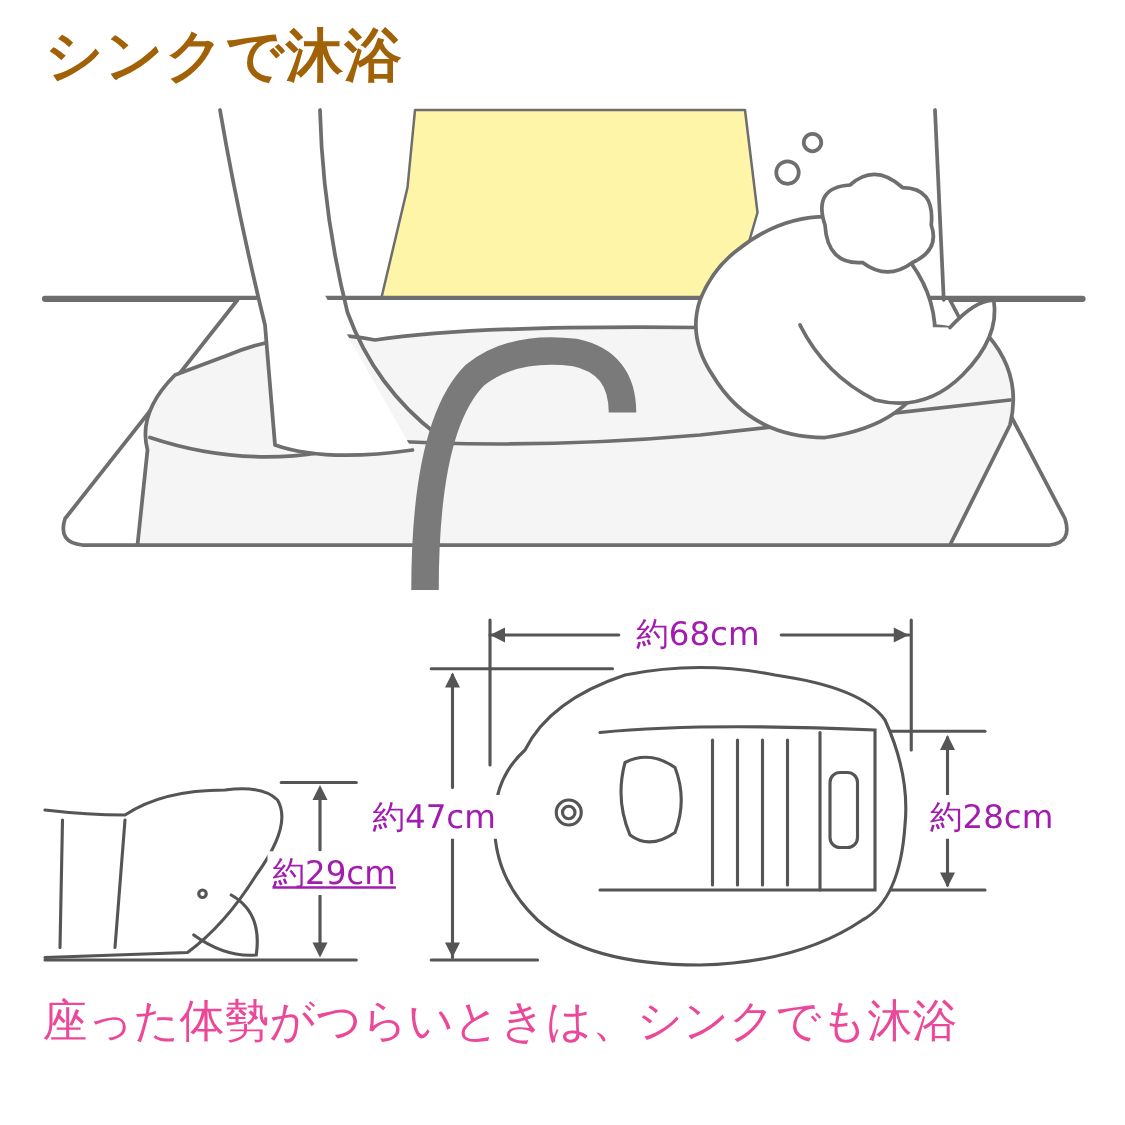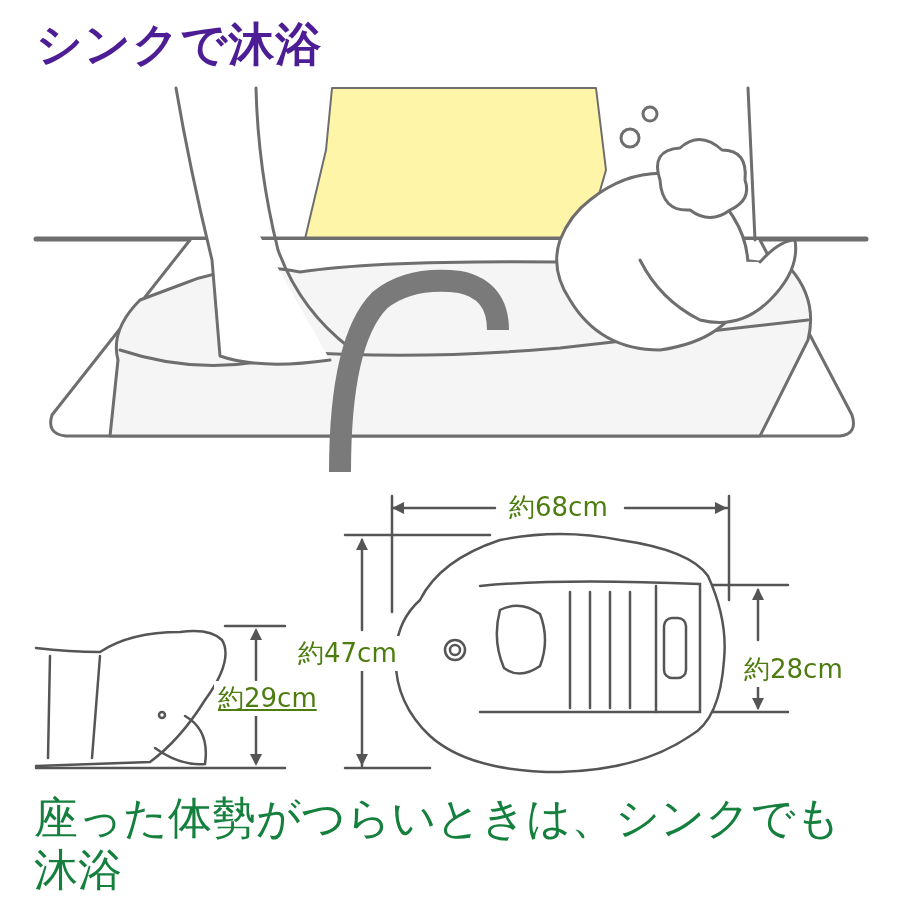--- a/index.html
+++ b/index.html
@@ -1,20 +1,20 @@
 <!DOCTYPE html>
 <html><head>
 <meta charset="utf-8">
 <style>
   html,body{margin:0;padding:0;background:#fff;}
   body{width:900px;height:900px;position:relative;overflow:hidden;font-family:"DejaVu Sans","Liberation Sans",sans-serif;}
-  .title{position:absolute;left:36px;top:14px;font-size:46px;font-weight:bold;color:#4c1d95;letter-spacing:1px;}
-  .caption{position:absolute;left:34px;top:792px;font-size:44px;color:#15803d;line-height:52px;width:840px;}
+  .title{position:absolute;left:36px;top:14px;font-size:46px;font-weight:bold;color:#a16207;letter-spacing:1px;}
+  .caption{position:absolute;left:34px;top:792px;font-size:36px;color:#ec4899;line-height:52px;width:840px;}
   svg{position:absolute;left:0;top:0;}
-  .dim{position:absolute;font-size:26px;color:#4d7c0f;background:#fff;padding:0 4px;white-space:nowrap;}
+  .dim{position:absolute;font-size:26px;color:#a21caf;background:#fff;padding:0 4px;white-space:nowrap;}
 </style>
 </head>
 <body>
 
 <div class="title">シンクで沐浴</div>
 
 <svg width="900" height="900" viewBox="0 0 900 900">
   <g fill="none" stroke="#6e6e6e" stroke-width="3" stroke-linecap="round" stroke-linejoin="round">
 
     <path d="M332 88 L596 88 L606 170 L580 260 L300 260 L326 150 Z" fill="#fff5a8" stroke="#6e6e6e" stroke-width="2"></path>
@@ -80,18 +80,18 @@
   <polygon points="392,508 404,502 404,514" fill="#555"></polygon>
   <polygon points="727,508 715,502 715,514" fill="#555"></polygon>
   <polygon points="362,538 356,550 368,550" fill="#555"></polygon>
   <polygon points="362,766 356,754 368,754" fill="#555"></polygon>
   <polygon points="758,588 752,600 764,600" fill="#555"></polygon>
   <polygon points="758,710 752,698 764,698" fill="#555"></polygon>
 </svg>
 
 <div class="dim" style="left:505px;top:490px;">約68cm</div>
 <div class="dim" style="left:294px;top:636px;">約47cm</div>
-<div class="dim" style="left:740px;top:636px;margin-top:16px;">約28cm</div>
+<div class="dim" style="left:740px;top:636px;">約28cm</div>
 <div class="dim" style="left:214px;top:681px;text-decoration:underline;">約29cm</div>
 
 <div class="caption">
   <div>座った体勢がつらいときは、シンクでも沐浴</div>
 </div>
 
 </body></html>

